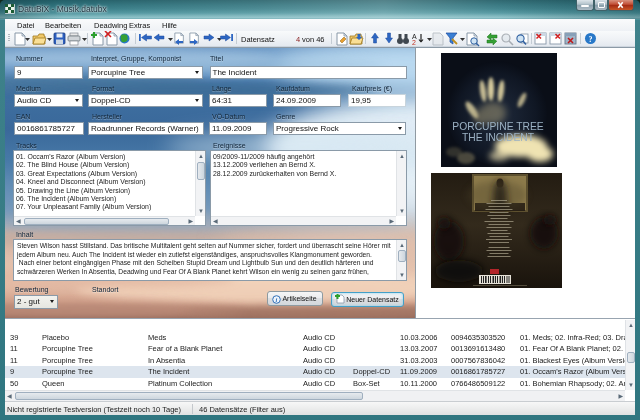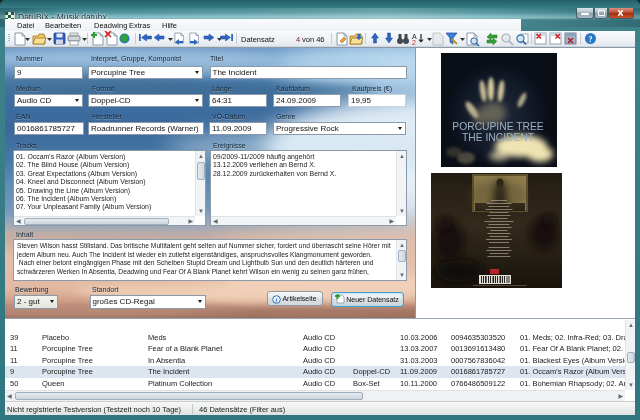--- a/index.html
+++ b/index.html
@@ -1,30 +1,30 @@
 <!DOCTYPE html>
 <html><head><meta charset="utf-8"><style>
 *{margin:0;padding:0;box-sizing:border-box;}
 html,body{width:640px;height:420px;overflow:hidden;background:#13291e;}
 body{font-family:"Liberation Sans",sans-serif;position:relative;}
 #win{position:absolute;left:0;top:0;width:640px;height:420px;border-radius:5px 5px 0 0;overflow:hidden;
 background:linear-gradient(180deg,#235f68 0,#2f727c 5px,#3a7f89 9px,#4f959e 13px,#79b4bb 16px,#8ec2c8 18px,#5fa0aa 19px,#3f828b 20px,#2f7680 100%);}
-#titlebar{position:absolute;left:0;top:8px;width:640px;height:19px;}
+#titlebar{position:absolute;left:0;top:0;width:640px;height:19px;}
 #ticon{position:absolute;left:5px;top:4px;width:10px;height:10px;background:#e8f2ea;
 box-shadow:inset 0 0 0 0.5px #9ab;}
 #ticon i{position:absolute;width:3px;height:3px;background:#1d5c34;}
 #ttext{position:absolute;left:18px;top:4px;font-size:8.5px;color:#1c303c;
 text-shadow:0 0 3px rgba(255,255,255,.9),0 0 2px rgba(255,255,255,.9);}
 .wbtn{position:absolute;top:0;height:11px;border-radius:0 0 3px 3px;border:1px solid #3f6168;border-top:none;}
 #bmin{left:576px;width:18px;background:linear-gradient(180deg,#dde5ea 0,#b5c4cc 40%,#8da2ae 55%,#aebcc6 100%);}
 #bmax{left:594px;width:14px;background:linear-gradient(180deg,#d8e2e7 0,#b0c0c9 40%,#8aa0ac 55%,#a9b8c2 100%);}
 #bclose{left:608px;width:26px;background:linear-gradient(180deg,#d8917e 0,#c25138 42%,#a62d15 55%,#c85627 100%);}
 #bmin b{position:absolute;left:4px;top:5px;width:8px;height:2px;background:#fdfdfd;border-radius:1px;}
 #bmax b{position:absolute;left:3px;top:2px;width:7px;height:6px;border:1.5px solid #fdfdfd;border-radius:1px;}
-#menubar{position:absolute;left:5px;top:19px;width:516px;height:12px;background:linear-gradient(180deg,#fafbfc 0,#eef1f5 100%);font-size:7.5px;color:#111;}
+#menubar{position:absolute;left:5px;top:19px;width:630px;height:12px;background:linear-gradient(180deg,#fafbfc 0,#eef1f5 100%);font-size:7.5px;color:#111;}
 #menubar span{position:absolute;top:2px;}
 #toolbar{position:absolute;left:5px;top:31px;width:630px;height:16px;background:linear-gradient(180deg,#f8fafb 0,#eef1f5 60%,#e4e9ef 100%);border-bottom:1px solid #cdd5de;}
 #content{position:absolute;left:5px;top:47px;width:630px;height:271px;border-top:1px solid #8c9aa6;}
 #form{position:absolute;left:0;top:0;width:410px;height:270px;overflow:hidden;}
 #rightpanel{position:absolute;left:410px;top:0;width:220px;height:270px;background:#fff;border-left:1px solid #909aa2;}
 .lbl{position:absolute;font-size:7px;color:#0d2236;text-shadow:0 1px 1px rgba(255,255,255,.45);white-space:nowrap;}
 .fld{position:absolute;height:13px;background:#fff;border:1px solid #8a9aa8;font-size:8px;color:#111;line-height:11px;padding-left:2px;white-space:nowrap;overflow:hidden;}
 .cmb .ar{position:absolute;right:3px;top:4px;width:0;height:0;border-left:2.5px solid transparent;border-right:2.5px solid transparent;border-top:3.5px solid #1a1a1a;}
 .box{position:absolute;background:#fff;border:1px solid #8a9aa8;font-size:6.9px;color:#222;overflow:hidden;}
 .vsb{position:absolute;right:0;top:0;bottom:0;width:10px;background:#f2f3f5;border-left:1px solid #e0e3e6;}
@@ -347,21 +347,20 @@
         <div class="vsb">
             <div class="sar" style="top:2px;left:2px">▲</div>
             <div class="thumb" style="left:1px;top:10px;width:8px;height:12px"></div>
             <div class="sar" style="bottom:2px;left:2px">▼</div>
           </div>
       </div>
 
       <div class="lbl" style="left:10px;top:238px">Bewertung</div>
       <div class="fld cmb" style="left:9px;top:247px;width:44px;height:14px;background:linear-gradient(180deg,#f2f2ee 0,#e6e6e0 100%)">2 - gut<i class="ar"></i></div>
       <div class="lbl" style="left:87px;top:238px">Standort</div>
-      <div class="fld cmb" style="left:84.5px;top:247px;width:116px;height:14px">großes CD-Regal<i class="ar"></i></div>
       <div class="btn" style="left:262px;top:243px;width:56px;height:15px;line-height:14px;font-size:7px"><svg width="9" height="9" style="position:absolute;left:4px;top:3px">
             <circle cx="4.5" cy="4.5" r="3.8" fill="#eef4fb" stroke="#2f6fb8" stroke-width="1"></circle>
             <text x="4.5" y="7" text-anchor="middle" font-size="6.5" fill="#2f6fb8" font-family="Liberation Serif" font-weight="bold" font-style="italic">i</text>
           </svg><span style="margin-left:9px">Artikelseite</span></div>
       <div class="btn" style="left:326px;top:244px;width:73px;height:15px;line-height:14px;font-size:7px;border-color:#43a0c8;box-shadow:0 0 3px #8fd0ea inset"><svg width="10" height="10" style="position:absolute;left:3px;top:1px">
             <path d="M2 1 h5 l2 2 v6 h-7 z" fill="#fff" stroke="#8898a8" stroke-width="0.8"></path>
             <rect x="0" y="1" width="5" height="2" fill="#2da02d"></rect>
             <rect x="1.5" y="0" width="2" height="5" fill="#2da02d"></rect>
           </svg><span style="margin-left:10px">Neuer Datensatz</span></div>
     </div>

